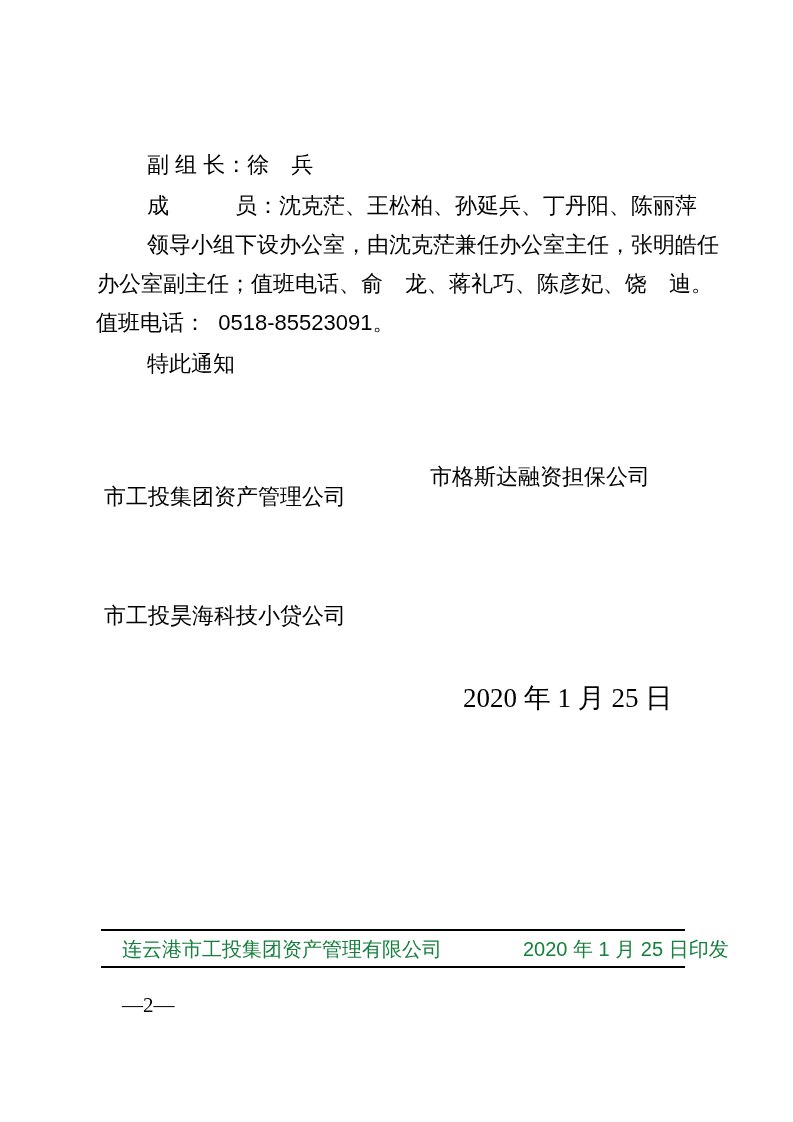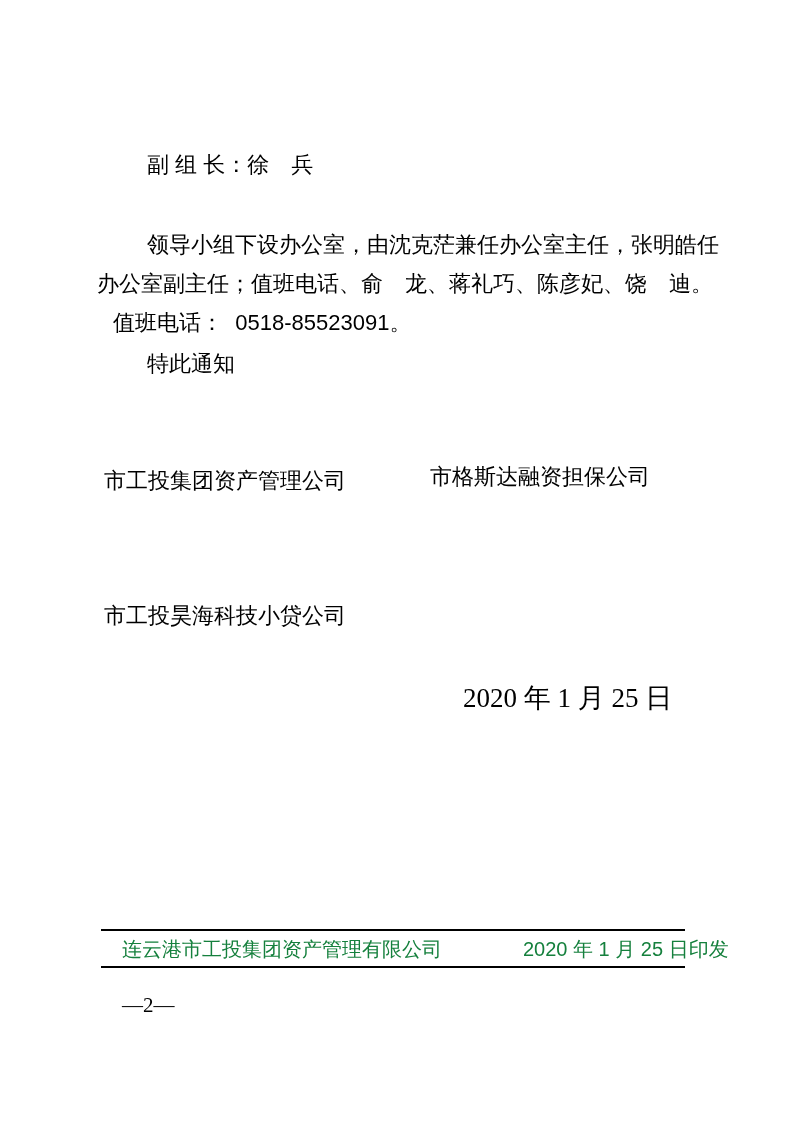--- a/index.html
+++ b/index.html
@@ -20,25 +20,25 @@
     white-space: pre;
     color: #000000;
   }
   .serif { font-family: "Liberation Serif", serif; }
 
   
   .pos-deputy   { left: 147px; top: 152px; }
   .pos-members  { left: 147px; top: 193px; }
   .pos-para1    { left: 147px; top: 232px; }
   .pos-para2    { left:  97px; top: 271px; }
-  .pos-para3    { left:  113px; top: 310px; }
+  .pos-para3    { left:  96px; top: 310px; }
   .pos-closing  { left: 147px; top: 351px; }
 
   
-  .pos-sig1a    { left: 104px; top: 468px; }
+  .pos-sig1a    { left: 104px; top: 484px; }
   .pos-sig1b    { left: 430px; top: 464px; }
   .pos-sig2     { left: 104px; top: 603px; text-align: center; }
   .pos-date     { left: 463px; top: 685px; font-size: 27px; }
 
   
   .rule {
     position: absolute;
     left: 101px;
     width: 584px;
     height: 2px;
@@ -64,20 +64,21 @@
     white-space: pre;
   }
 </style>
 </head>
 <body>
 
 <div class="page">
 
   <div class="tline pos-deputy">副 组 长：徐　兵</div>
 
+  <div class="tline pos-members">成　　　员：沈克茫、王松柏、孙延兵、丁丹阳、陈丽萍</div>
 
   <div class="tline pos-para1">领导小组下设办公室，由沈克茫兼任办公室主任，张明皓任</div>
 
   <div class="tline pos-para2">办公室副主任；值班电话、俞　龙、蒋礼巧、陈彦妃、饶　迪。</div>
 
   <div class="tline pos-para3">值班电话：  0518-85523091。</div>
 
   <div class="tline pos-closing">特此通知</div>
 
   <div class="tline pos-sig1a">市工投集团资产管理公司</div>

